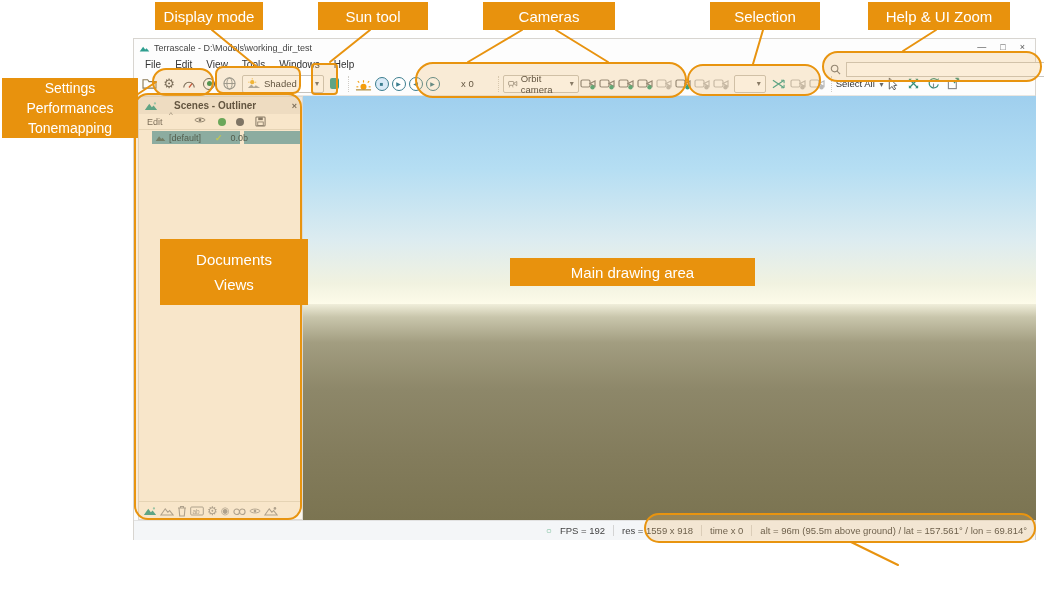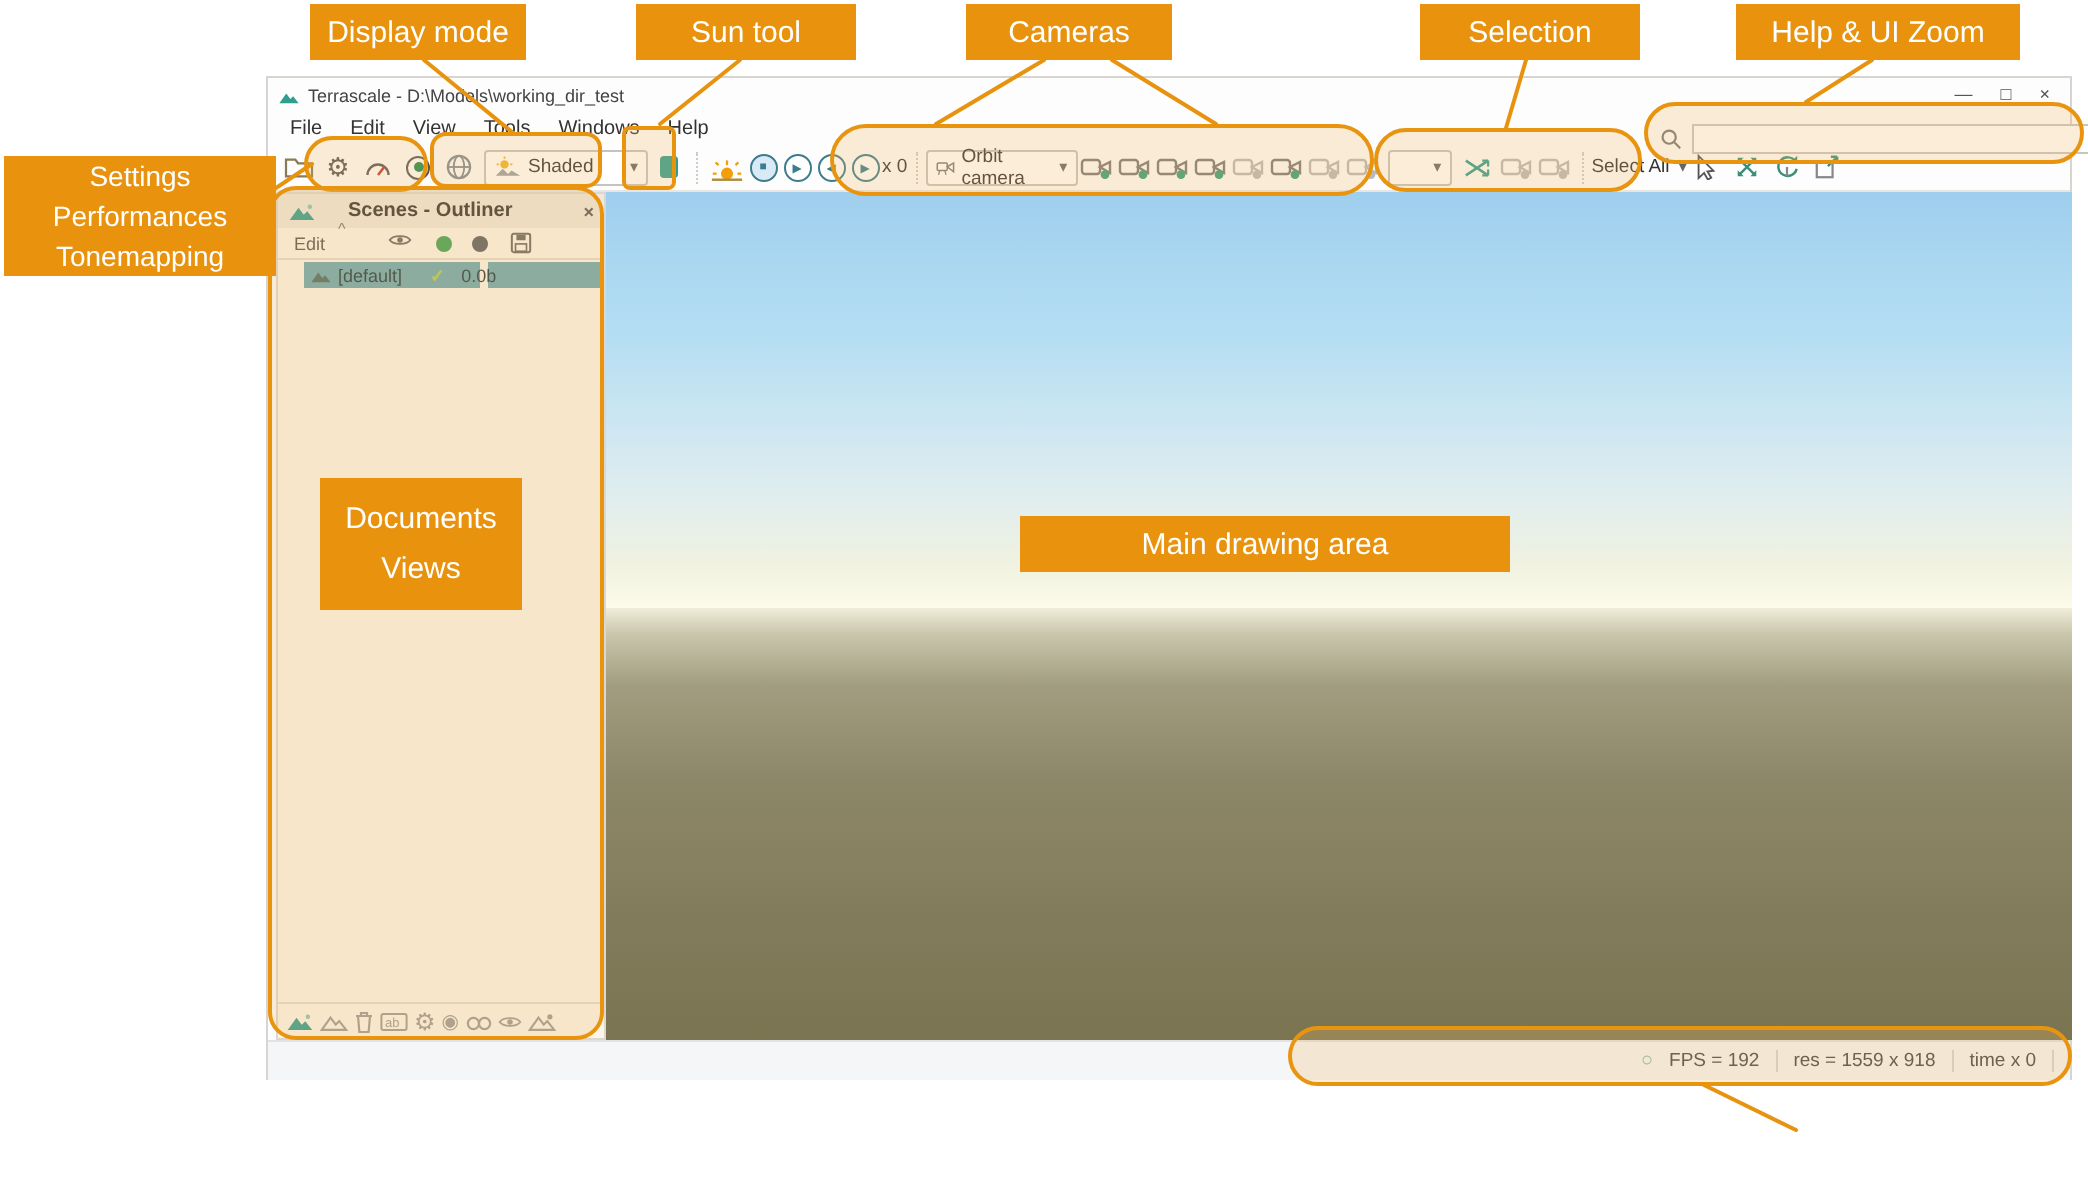--- a/index.html
+++ b/index.html
@@ -187,21 +187,21 @@
         </span>
       <span class="playbtn">
           <span>▶</span>
         </span>
       <span class="playbtn">
           <span>◀</span>
         </span>
       <span class="playbtn">
           <span>▶</span>
         </span>
-      <span class="flat-label" style="margin:0 0">x 0</span>
+      <span class="flat-label" style="margin:0 20px">x 0</span>
       <span class="tb-sep"></span>
       <div class="dropdown" style="width:76px">
         <svg width="12" height="10" viewBox="0 0 16 12">
             <rect x="1" y="2" width="8" height="6" rx="1" fill="none" stroke="#7a7a7a" stroke-width="1.2"></rect>
             <path d="M9 5l5-3v7z" fill="none" stroke="#7a7a7a" stroke-width="1.2"></path>
             <line x1="3" y1="8" x2="2" y2="11.5" stroke="#7a7a7a"></line>
             <line x1="7" y1="8" x2="8" y2="11.5" stroke="#7a7a7a"></line>
           </svg>
         <span>Orbit camera</span>
         <span class="chev">▾</span>
@@ -408,20 +408,21 @@
     </div>
 
     <div id="statusbar" class="abs">
       <span style="color:#7fbf9f;font-size:10px">○</span>
       <span>FPS = 192</span>
       <span class="sb-sep"></span>
       <span>res = 1559 x 918</span>
       <span class="sb-sep"></span>
       <span>time x 0</span>
       <span class="sb-sep"></span>
+      <span>alt = 96m (95.5m above ground) / lat = 157.561° / lon = 69.814°</span>
     </div>
   </div>
 
   <div class="abs hl stadium" style="left:152px;top:68px;width:62px;height:28px"></div>
   <div class="abs hl" style="left:215px;top:66px;width:86px;height:28px;border-radius:8px"></div>
   <div class="abs hl" style="left:311px;top:63px;width:27px;height:32px;border-radius:4px"></div>
   <div class="abs hl stadium" style="left:415px;top:62px;width:272px;height:36px"></div>
   <div class="abs hl stadium" style="left:687px;top:64px;width:134px;height:32px"></div>
   <div class="abs hl stadium" style="left:822px;top:51px;width:220px;height:31px"></div>
   <div class="abs hl" style="left:134px;top:93px;width:168px;height:427px;border-radius:14px"></div>
@@ -435,27 +436,27 @@
       <line x1="556" y1="30" x2="608" y2="62"></line>
       <line x1="763" y1="30" x2="753" y2="64"></line>
       <line x1="936" y1="30" x2="903" y2="51"></line>
       <line x1="114" y1="110" x2="156" y2="82"></line>
       <line x1="898" y1="565" x2="851" y2="542"></line>
     </g>
   </svg>
 
   <div class="abs callout" style="left:155px;top:2px;width:108px;height:28px">Display mode</div>
   <div class="abs callout" style="left:318px;top:2px;width:110px;height:28px">Sun tool</div>
-  <div class="abs callout" style="left:483px;top:2px;width:103px;height:28px">Cameras</div>
+  <div class="abs callout" style="left:483px;top:2px;width:132px;height:28px">Cameras</div>
   <div class="abs callout" style="left:710px;top:2px;width:110px;height:28px">Selection</div>
   <div class="abs callout" style="left:868px;top:2px;width:142px;height:28px">Help &amp; UI Zoom</div>
   <div class="abs callout multi" style="left:2px;top:78px;width:136px;height:60px;font-size:14px">
     <span>Settings</span>
     <span>Performances</span>
     <span>Tonemapping</span>
   </div>
-  <div class="abs callout multi" style="left:160px;top:239px;width:101px;height:66px;font-size:15px;line-height:25px">
+  <div class="abs callout multi" style="left:160px;top:239px;width:148px;height:66px;font-size:15px;line-height:25px">
     <span>Documents</span>
     <span>Views</span>
   </div>
   <div class="abs callout" style="left:510px;top:258px;width:245px;height:28px">Main drawing area</div>
 
 </div>
 
 </body></html>

